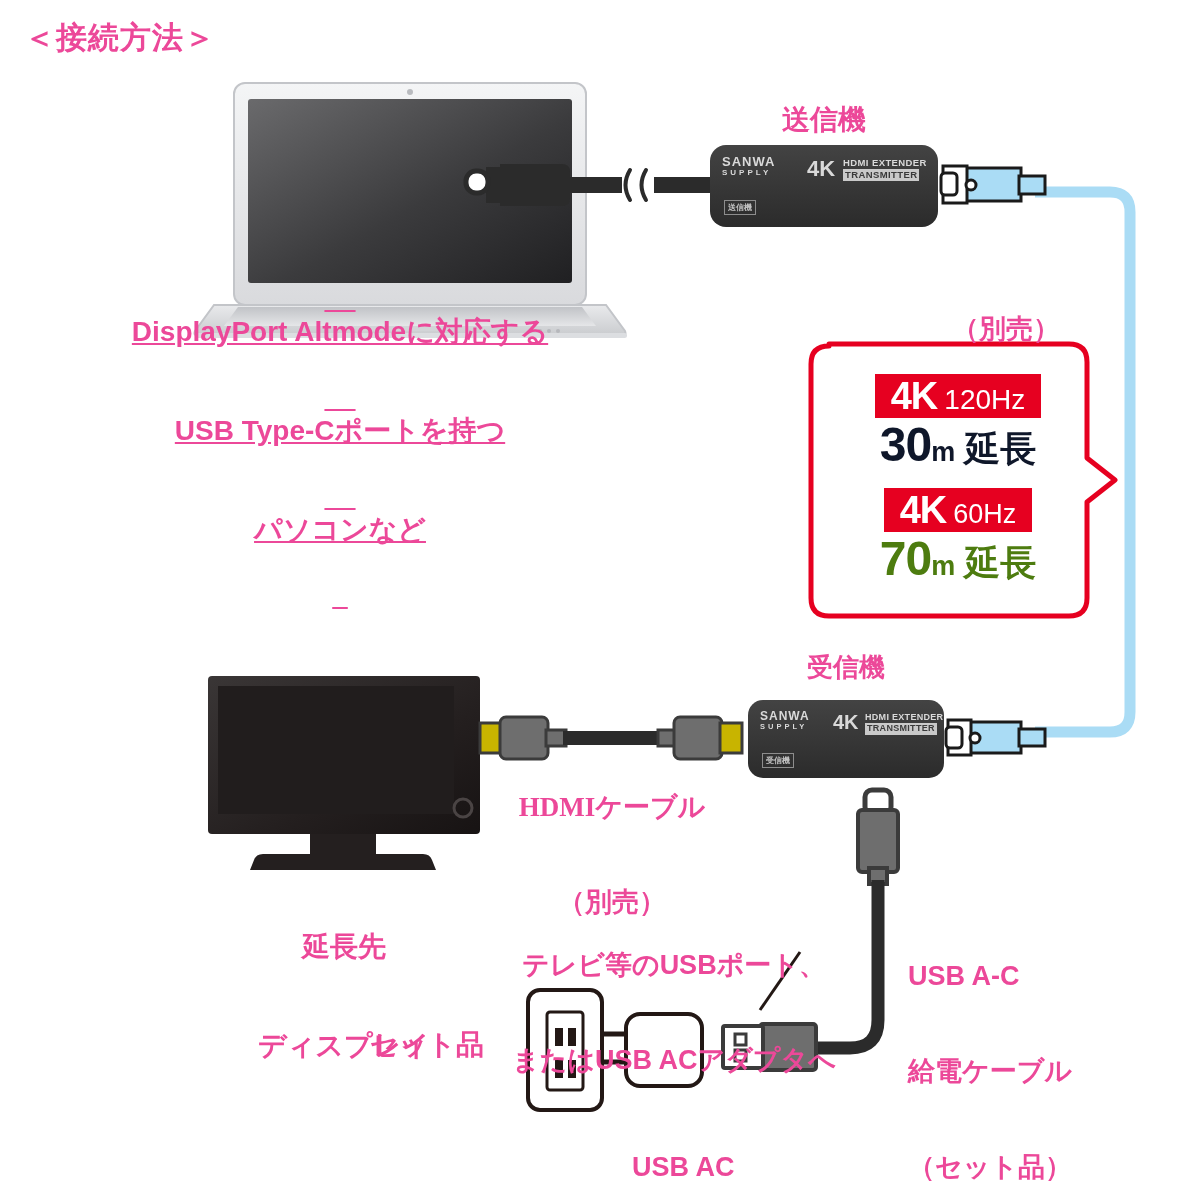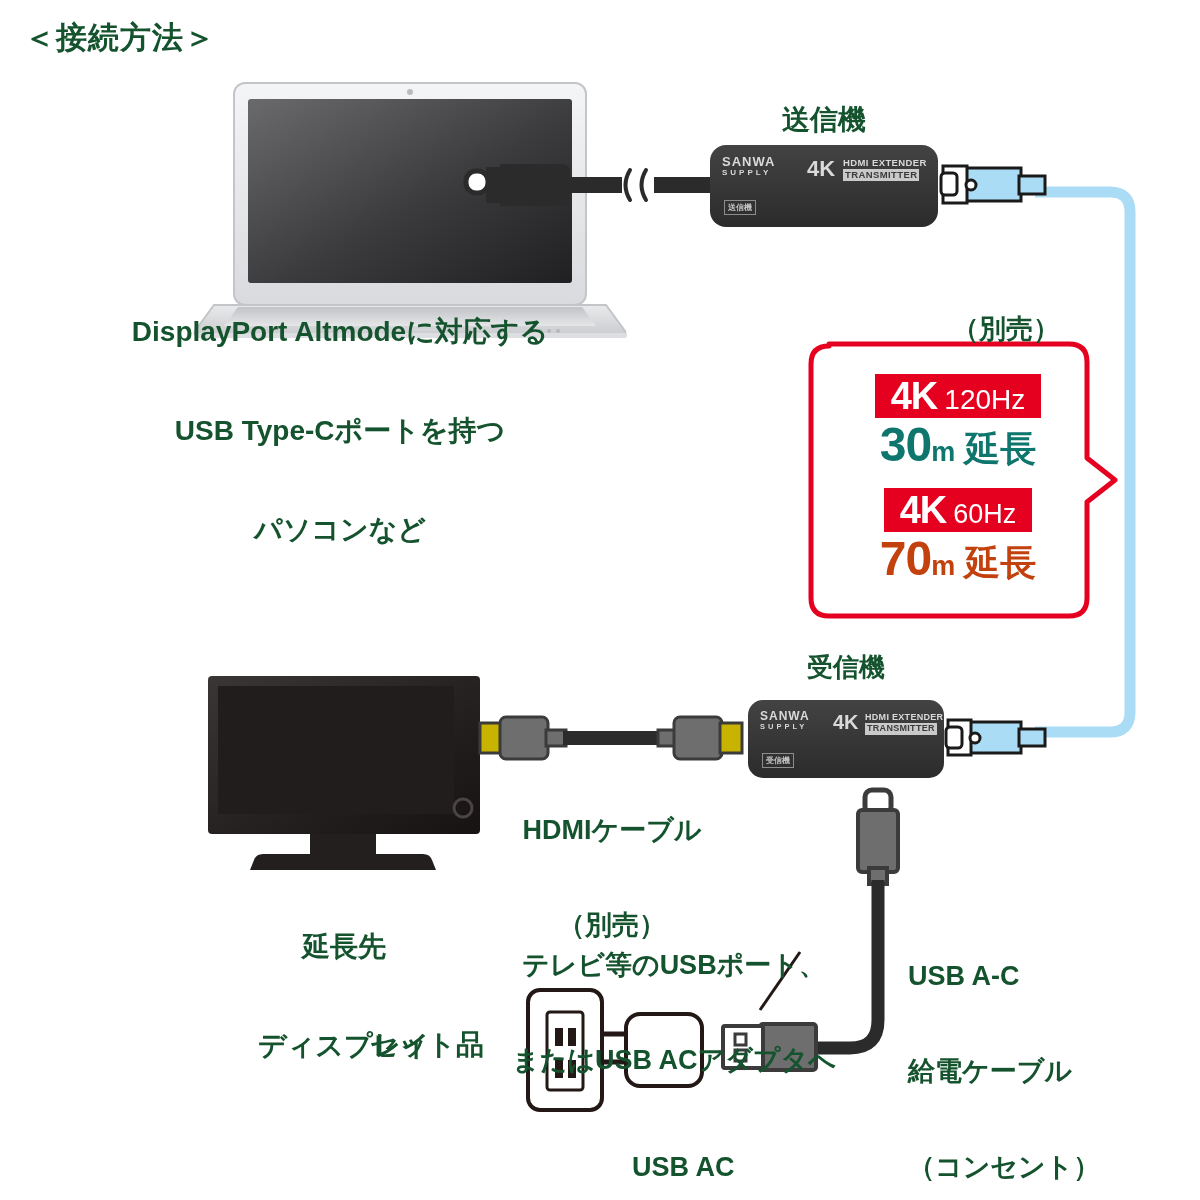--- a/index.html
+++ b/index.html
@@ -1,19 +1,19 @@
 <!DOCTYPE html>
 <html><head>
 <meta charset="utf-8">
 <style>
   html,body{margin:0;padding:0;background:#ffffff;}
   body{width:1200px;height:1200px;position:relative;overflow:hidden;
        font-family:"Liberation Sans","DejaVu Sans",sans-serif;color:#231815;}
   #stage{position:absolute;inset:0;width:1200px;height:1200px;}
-  .lbl{position:absolute;font-weight:bold;line-height:1.18;white-space:pre;color:#14532d;}
+  .lbl{position:absolute;font-weight:bold;line-height:1.18;white-space:pre;color:#ec4899;}
   .ctr{text-align:center;}
   svg{position:absolute;top:0;left:0;overflow:visible;}
   .title{font-size:31px;letter-spacing:1px;}
 </style>
 </head>
 <body>
 
 <div id="stage">
 
   <div class="lbl title" style="left:24px;top:20px;">＜接続方法＞</div>
@@ -183,78 +183,78 @@
   <div style="position:absolute;left:833px;top:711px;color:#d9d9d9;font-size:20px;font-weight:bold;">4K</div>
   <div style="position:absolute;left:865px;top:712px;color:#d9d9d9;font-size:9px;font-weight:bold;letter-spacing:0.3px;line-height:1.25;">
     <div>HDMI EXTENDER</div>
     <div style="background:#c9c9c9;color:#3a3a3a;padding:0 2px;display:inline-block;">TRANSMITTER</div>
   </div>
   <div style="position:absolute;left:762px;top:753px;color:#c4c4c4;font-size:8px;font-weight:bold;border:1px solid #8d8d8d;padding:1px 3px;">受信機</div>
 
   <div class="lbl ctr" style="left:700px;top:103px;width:248px;font-size:28px;">送信機</div>
   <div class="lbl ctr" style="left:748px;top:652px;width:196px;font-size:26px;">受信機</div>
 
-  <div class="lbl ctr" style="left:50px;top:249px;width:580px;font-size:28px;">
+  <div class="lbl ctr" style="left:50px;top:249px;width:580px;font-size:28px;text-decoration:underline;">
     <div>DisplayPort Altmodeに対応する</div>
     <div>USB Type-Cポートを持つ</div>
     <div>パソコンなど</div>
   </div>
 
   <div class="lbl ctr" style="left:890px;top:250px;width:232px;font-size:27px;">
     <div>（別売）</div>
   </div>
 
-  <div class="lbl ctr" style="left:488px;top:751px;width:248px;font-size:27px;">
+  <div class="lbl ctr" style="left:488px;top:728px;width:248px;font-size:27px;font-family:Liberation Serif, serif;">
     <div>HDMIケーブル</div>
     <div>（別売）</div>
   </div>
 
   <div class="lbl ctr" style="left:468px;top:886px;width:412px;font-size:27px;">
     <div>テレビ等のUSBポート、</div>
     <div>またはUSB ACアダプタへ</div>
   </div>
 
   <div class="lbl ctr" style="left:198px;top:864px;width:292px;font-size:28px;">
     <div>延長先</div>
     <div>ディスプレイ</div>
   </div>
 
   <div class="lbl" style="left:908px;top:897px;width:250px;font-size:27px;">
     <div>USB A-C</div>
     <div>給電ケーブル</div>
-    <div>（コンセント）</div>
+    <div>（セット品）</div>
   </div>
 
   <div class="lbl" style="left:370px;top:1028px;font-size:28px;">セット品</div>
 
   <div class="lbl" style="left:632px;top:1088px;width:320px;font-size:27px;">
     <div>USB AC</div>
     
   </div>
 
   <div style="position:absolute;left:829px;top:344px;width:258px;height:270px;display:flex;flex-direction:column;justify-content:center;align-items:center;gap:6px;">
 
     <div style="display:flex;flex-direction:column;align-items:center;">
       <div style="background:#e60020;color:#fff;padding:3px 16px;display:flex;align-items:baseline;gap:7px;line-height:1;">
         <span style="font-size:38px;font-weight:bold;letter-spacing:-1px;">4K</span>
         <span style="font-size:28px;font-weight:normal;">120Hz</span>
       </div>
-      <div style="display:flex;align-items:baseline;color:#0f766e;line-height:1.05;margin-top:2px;">
+      <div style="display:flex;align-items:baseline;color:#0f172a;line-height:1.05;margin-top:2px;">
         <span style="font-size:48px;font-weight:bold;letter-spacing:-1px;">30</span>
         <span style="font-size:27px;font-weight:bold;">m</span>
         <span style="font-size:36px;font-weight:bold;margin-left:9px;">延長</span>
       </div>
     </div>
 
     <div style="display:flex;flex-direction:column;align-items:center;margin-top:12px;">
       <div style="background:#e60020;color:#fff;padding:3px 16px;display:flex;align-items:baseline;gap:7px;line-height:1;">
         <span style="font-size:38px;font-weight:bold;letter-spacing:-1px;">4K</span>
         <span style="font-size:27px;font-weight:normal;">60Hz</span>
       </div>
-      <div style="display:flex;align-items:baseline;color:#c2410c;line-height:1.05;margin-top:2px;">
+      <div style="display:flex;align-items:baseline;color:#4d7c0f;line-height:1.05;margin-top:2px;">
         <span style="font-size:48px;font-weight:bold;letter-spacing:-1px;">70</span>
         <span style="font-size:27px;font-weight:bold;">m</span>
         <span style="font-size:36px;font-weight:bold;margin-left:9px;">延長</span>
       </div>
     </div>
   </div>
 
 </div>
 
 </body></html>

